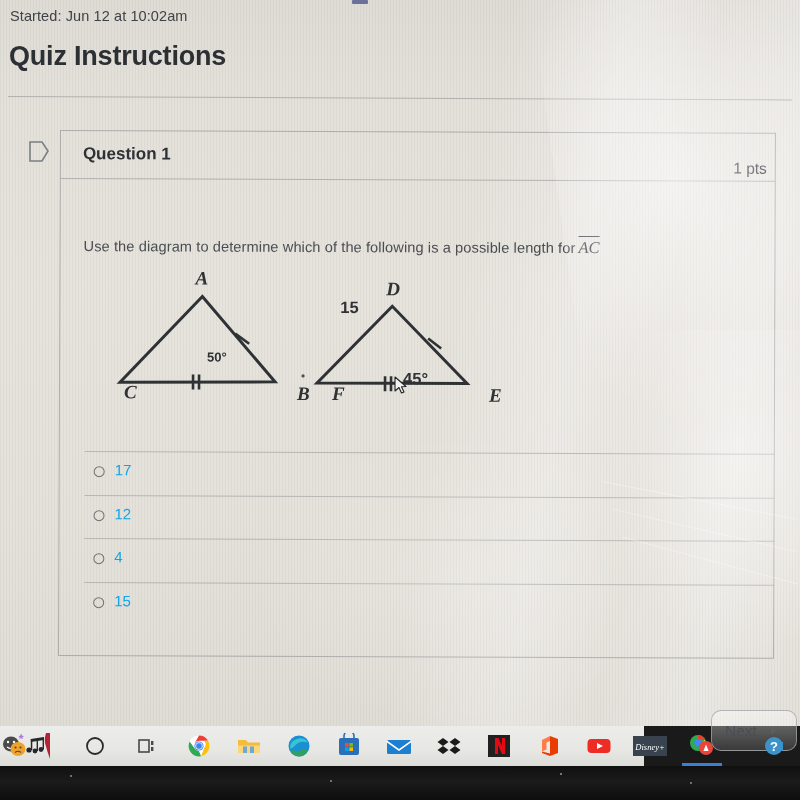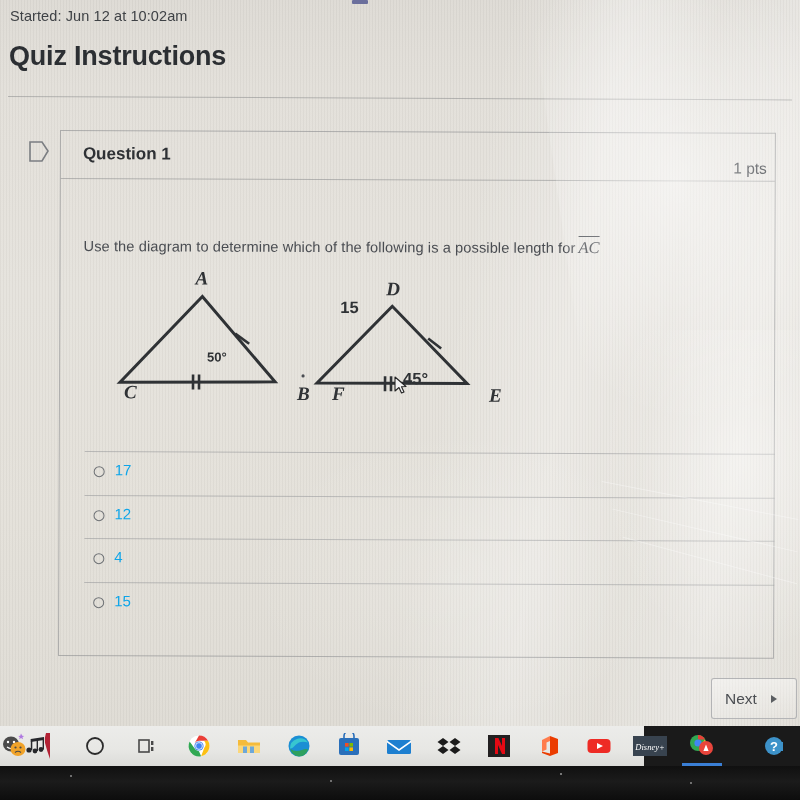--- a/index.html
+++ b/index.html
@@ -183,24 +183,24 @@
   .answer-label {
     position: absolute;
     left: 30px; top: 9px;
     font-size: 15px;
     color: #0ea5e9;
   }
 
   
   .next-button {
     position: absolute;
-    left: 711px; top: 678px;
+    left: 711px; top: 710px;
     width: 86px; height: 41px;
     border: 1px solid rgba(160,162,165,0.75);
-    border-radius: 3px;
+    border-radius: 10px;
     background: linear-gradient(180deg, rgba(255,255,255,0.42), rgba(255,255,255,0.14));
     box-sizing: border-box;
   }
   .next-label {
     position: absolute;
     left: 13px; top: 11px;
     font-size: 15.5px;
     color: #4b4e52;
   }
   .next-arrow {

